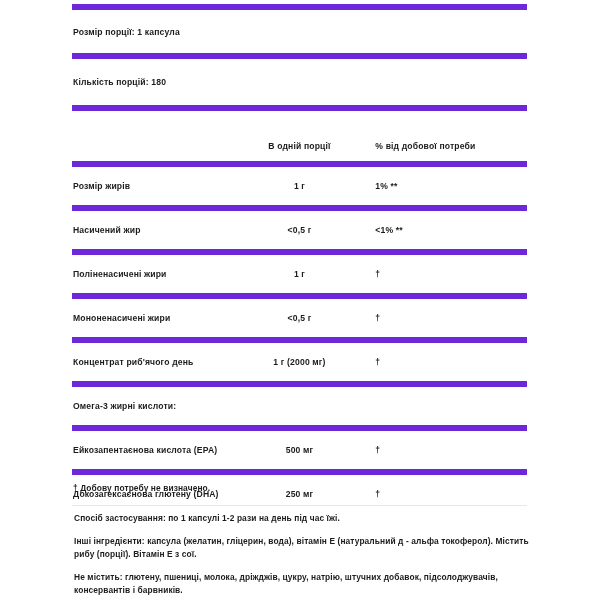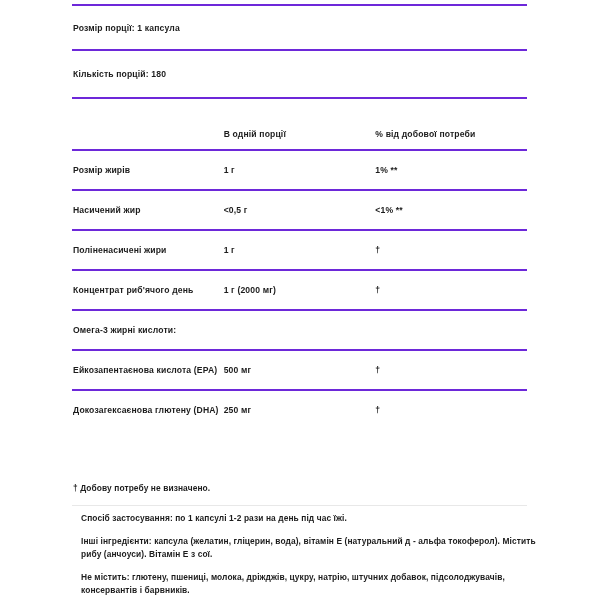--- a/index.html
+++ b/index.html
@@ -30,34 +30,34 @@
     width: 455px;
   }
 
   
   .nf-table {
     width: 100%;
     border-collapse: collapse;
     table-layout: fixed;
   }
   .nf-table tr {
-    border-top: 2px solid #6d28d9;
+    border-top: 6px solid #6d28d9;
   }
   .nf-table td {
     padding: 0;
     height: 38px;
     vertical-align: middle;
     font-size: 8.6px;
     font-weight: bold;
     letter-spacing: 0.15px;
     color: #1c1c1c;
     white-space: nowrap;
   }
   .col-name  { width: 267px; padding-left: 1px !important; }
-  .col-amt   { width: 75px; }
+  .col-amt   { width: 75px; text-align: center; }
   .col-dv    { width: 113px; }
 
   tr.row-tall td { height: 38px; }
 
   
   .info-row td { height: 46px; }
   .info-row.first td { height: 43px; }
 
   
   .head-row td {
@@ -86,21 +86,21 @@
     position: absolute;
     left: 72px;
     top: 505px;
     width: 455px;
     height: 1px;
     background: #e8e8e8;
   }
 
   .notes {
     position: absolute;
-    left: 81px;
+    left: 74px;
     top: 512px;
     width: 458px;
     font-size: 8.4px;
     font-weight: bold;
     line-height: 12.4px;
     color: #1c1c1c;
     letter-spacing: 0.1px;
   }
   .notes p {
     margin: 0 0 11px 0;
@@ -142,20 +142,25 @@
           <td class="col-amt">&lt;0,5 г</td>
           <td class="col-dv">&lt;1% **</td>
         </tr>
 
         <tr class="row-tall">
           <td class="col-name">Поліненасичені жири</td>
           <td class="col-amt">1 г</td>
           <td class="col-dv dagger">†</td>
         </tr>
 
+        <tr class="row-tall">
+          <td class="col-name">Мононенасичені жири</td>
+          <td class="col-amt">&lt;0,5 г</td>
+          <td class="col-dv dagger">†</td>
+        </tr>
 
         <tr class="row-tall">
           <td class="col-name">Концентрат риб'ячого день</td>
           <td class="col-amt">1 г (2000 мг)</td>
           <td class="col-dv dagger">†</td>
         </tr>
 
         <tr class="row-tall">
           <td class="col-name">Омега-3 жирні кислоти:</td>
           <td class="col-amt"></td>
@@ -179,18 +184,18 @@
   </div>
 
   <div class="footnotes">
     <div>† Добову потребу не визначено.</div>
   </div>
 
   <div class="divider-foot"></div>
 
   <div class="notes">
     <p>Спосіб застосування: по 1 капсулі 1-2 рази на день під час їжі.</p>
-    <p>Інші інгредієнти: капсула (желатин, гліцерин, вода), вітамін Е (натуральний д - альфа токоферол). Містить рибу (анчоуси). Вітамін Е з сої.</p>
+    <p>Інші інгредієнти: капсула (желатин, гліцерин, вода), вітамін Е (натуральний д - альфа токоферол). Містить рибу (порції). Вітамін Е з сої.</p>
     <p>Не містить: глютену, пшениці, молока, дріжджів, цукру, натрію, штучних добавок, підсолоджувачів, консервантів і барвників.</p>
 
   </div>
 
 </div>
 
 </body></html>

